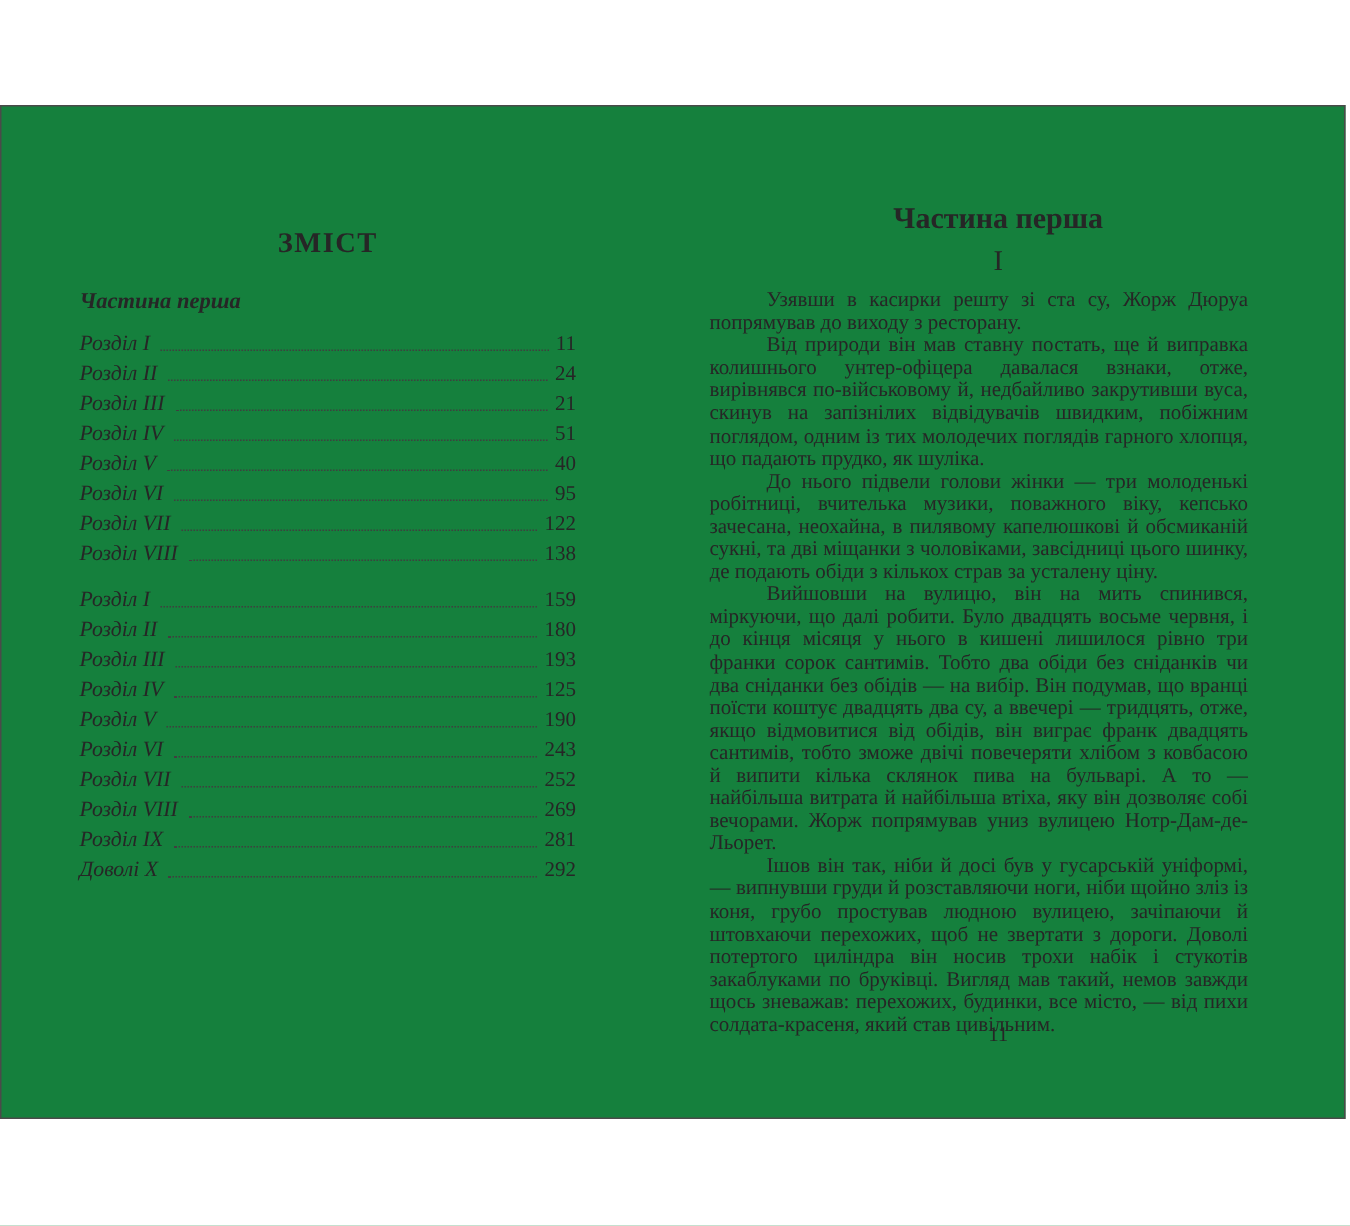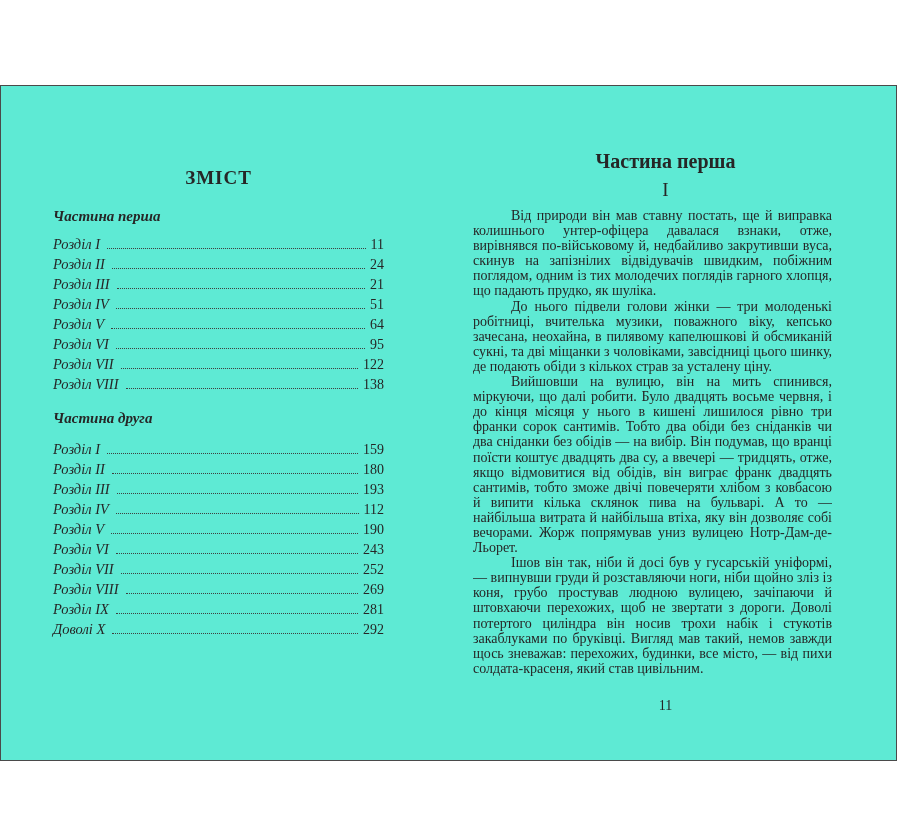--- a/index.html
+++ b/index.html
@@ -6,26 +6,26 @@
     margin: 0;
     padding: 0;
     width: 900px;
     height: 817px;
     background: #ffffff;
     font-family: "Liberation Serif", serif;
   }
   .spread {
     position: absolute;
     left: 0;
-    top: 85px;
+    top: 70px;
     width: 897px;
     height: 676px;
     box-sizing: border-box;
     border: 1px solid #4a4a4a;
-    background: #5eead4;
+    background: #15803d;
   }
   
   .toc {
     position: absolute;
     left: 52px;
     top: 80px;
     width: 331px;
     color: #262626;
   }
   .toc-title {
@@ -138,60 +138,59 @@
           <span class="num">21</span>
         </div>
       <div class="toc-row">
           <span class="lbl">Розділ IV</span>
           <span class="leader"></span>
           <span class="num">51</span>
         </div>
       <div class="toc-row">
           <span class="lbl">Розділ V</span>
           <span class="leader"></span>
-          <span class="num">64</span>
+          <span class="num">40</span>
         </div>
       <div class="toc-row">
           <span class="lbl">Розділ VI</span>
           <span class="leader"></span>
           <span class="num">95</span>
         </div>
       <div class="toc-row">
           <span class="lbl">Розділ VII</span>
           <span class="leader"></span>
           <span class="num">122</span>
         </div>
       <div class="toc-row">
           <span class="lbl">Розділ VIII</span>
           <span class="leader"></span>
           <span class="num">138</span>
         </div>
     </div>
 
-    <div class="toc-part second">Частина друга</div>
     <div class="toc-list second">
       <div class="toc-row">
           <span class="lbl">Розділ I</span>
           <span class="leader"></span>
           <span class="num">159</span>
         </div>
       <div class="toc-row">
           <span class="lbl">Розділ II</span>
           <span class="leader"></span>
           <span class="num">180</span>
         </div>
       <div class="toc-row">
           <span class="lbl">Розділ III</span>
           <span class="leader"></span>
           <span class="num">193</span>
         </div>
       <div class="toc-row">
           <span class="lbl">Розділ IV</span>
           <span class="leader"></span>
-          <span class="num">112</span>
+          <span class="num">125</span>
         </div>
       <div class="toc-row">
           <span class="lbl">Розділ V</span>
           <span class="leader"></span>
           <span class="num">190</span>
         </div>
       <div class="toc-row">
           <span class="lbl">Розділ VI</span>
           <span class="leader"></span>
           <span class="num">243</span>
@@ -216,20 +215,21 @@
           <span class="leader"></span>
           <span class="num">292</span>
         </div>
     </div>
   </div>
 
   <div class="reading">
     <div class="part-heading">Частина перша</div>
     <div class="chapter-heading">I</div>
     <div class="reading-body">
+      <p>Узявши в касирки решту зі ста су, Жорж Дюруа попрямував до виходу з ресторану.</p>
       <p>Від природи він мав ставну постать, ще й виправка колишнього унтер-офіцера давалася взнаки, отже, вирівнявся по-військовому й, недбайливо закрутивши вуса, скинув на запізнілих відвідувачів швидким, побіжним поглядом, одним із тих молодечих поглядів гарного хлопця, що падають прудко, як шуліка.</p>
       <p>До нього підвели голови жінки — три молоденькі робітниці, вчителька музики, поважного віку, кепсько зачесана, неохайна, в пилявому капелюшкові й обсмиканій сукні, та дві міщанки з чоловіками, завсідниці цього шинку, де подають обіди з кількох страв за усталену ціну.</p>
       <p>Вийшовши на вулицю, він на мить спинився, міркуючи, що далі робити. Було двадцять восьме червня, і до кінця місяця у нього в кишені лишилося рівно три франки сорок сантимів. Тобто два обіди без сніданків чи два сніданки без обідів — на вибір. Він подумав, що вранці поїсти коштує двадцять два су, а ввечері — тридцять, отже, якщо відмовитися від обідів, він виграє франк двадцять сантимів, тобто зможе двічі повечеряти хлібом з ковбасою й випити кілька склянок пива на бульварі. А то — найбільша витрата й найбільша втіха, яку він дозволяє собі вечорами. Жорж попрямував униз вулицею Нотр-Дам-де-Льорет.</p>
       <p>Ішов він так, ніби й досі був у гусарській уніформі, — випнувши груди й розставляючи ноги, ніби щойно зліз із коня, грубо простував людною вулицею, зачіпаючи й штовхаючи перехожих, щоб не звертати з дороги. Доволі потертого циліндра він носив трохи набік і стукотів закаблуками по бруківці. Вигляд мав такий, немов завжди щось зневажав: перехожих, будинки, все місто, — від пихи солдата-красеня, який став цивільним.</p>
     </div>
   </div>
   <div class="page-number">11</div>
 
 </div>
 

